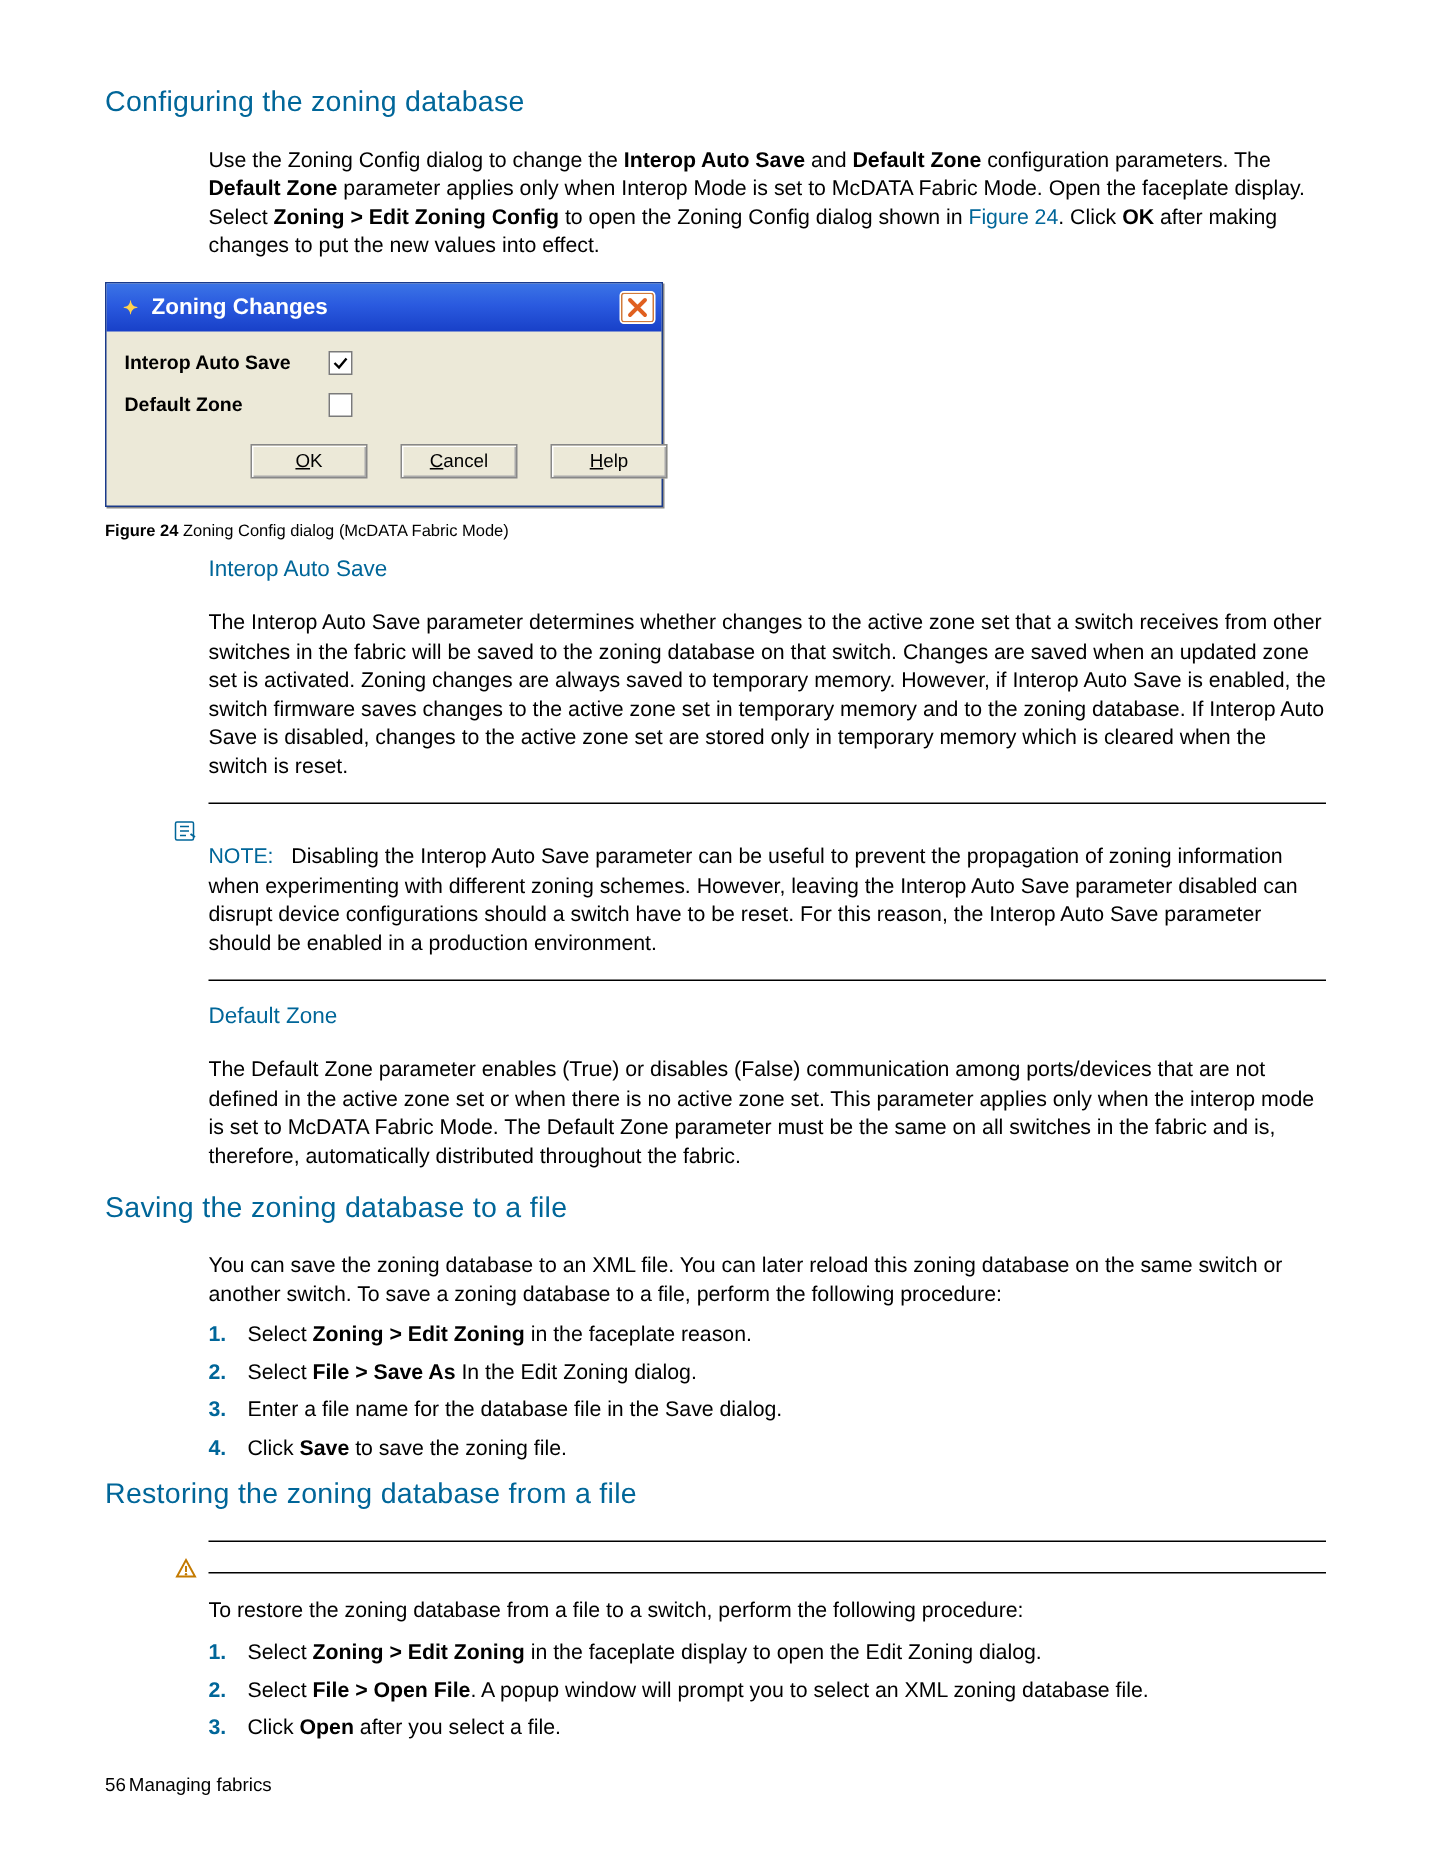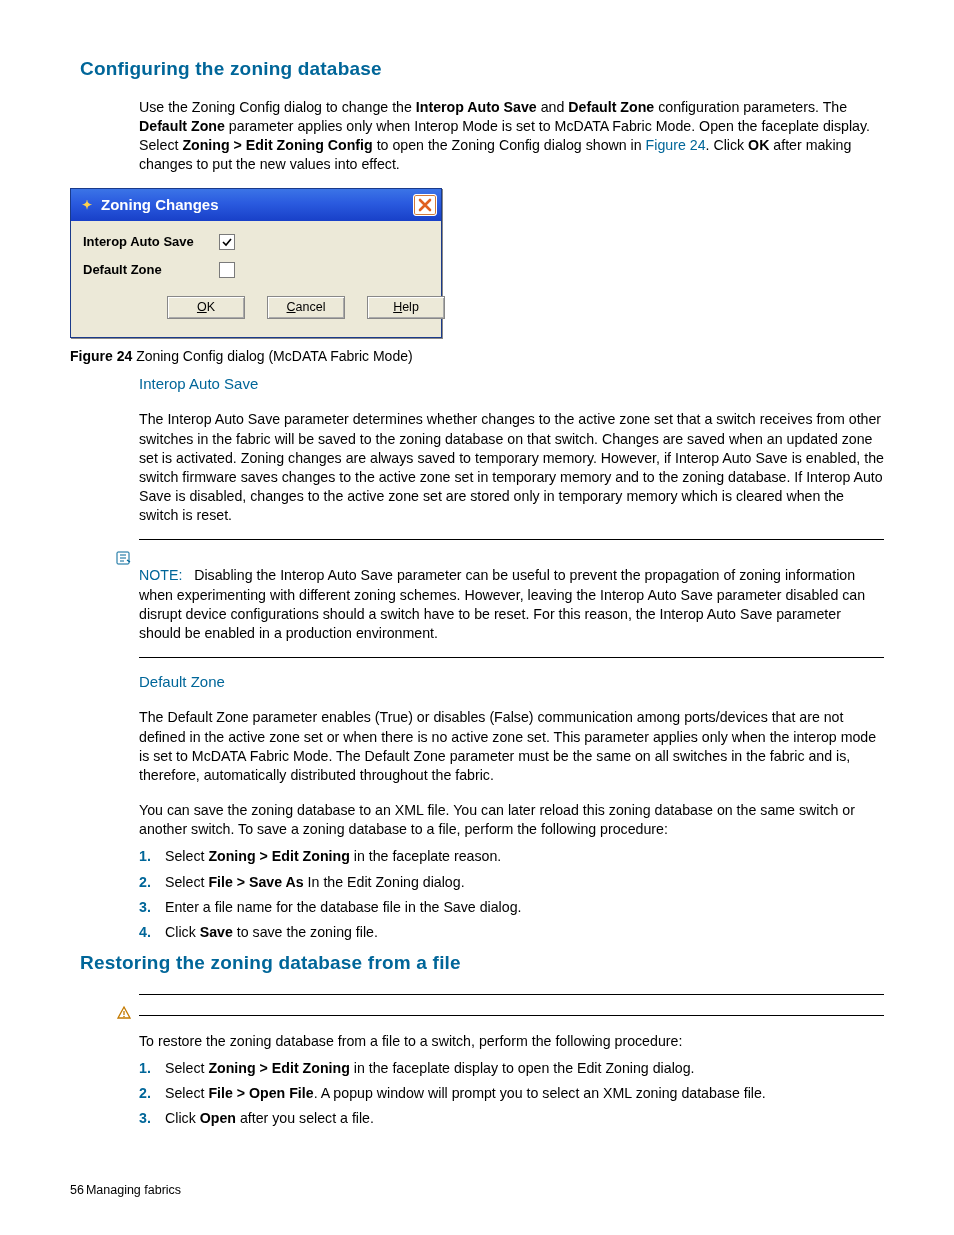--- a/index.html
+++ b/index.html
@@ -15,22 +15,22 @@
   .page {
     width: 954px;
     height: 1235px;
     position: relative;
     box-sizing: border-box;
     padding: 56px 70px 0 70px;
   }
   .h2 {
     color: #006699;
     font-size: 19px;
-    font-weight: 700;
-    margin: 0 0 10px 10px;
+    font-weight: 400;
+    margin: 0 0 10px 0;
     letter-spacing: 0.2px;
   }
   .h3 {
     color: #006699;
     font-size: 15px;
     font-weight: 400;
     margin: 8px 0 6px 0;
   }
   .body-indent {
     margin-left: 69px;
@@ -113,21 +113,21 @@
     border: 1px solid #888;
     box-shadow: inset 1px 1px 0 #fff, inset -1px -1px 0 #aaa;
     font-family: Tahoma, Arial, sans-serif;
     font-size: 12.5px;
     padding: 2px 14px;
     min-width: 48px;
     text-align: center;
   }
   .winbtn .ul { text-decoration: underline; }
   .fig-caption {
-    font-size: 14px;
+    font-size: 11px;
     margin-top: 9px;
   }
   .admon {
     border-top: 1px solid #000;
     border-bottom: 1px solid #000;
     margin: 14px 0 14px 0;
     padding: 10px 0 10px 0;
     position: relative;
   }
   .admon-icon {
@@ -239,20 +239,21 @@
         <span class="note-label">NOTE:</span>&nbsp;&nbsp;&nbsp;<span>Disabling the Interop Auto Save parameter can be useful to prevent the propagation of zoning information when experimenting with different zoning schemes. However, leaving the Interop Auto Save parameter disabled can disrupt device configurations should a switch have to be reset. For this reason, the Interop Auto Save parameter should be enabled in a production environment.</span>
       </p>
     </div>
   </div>
 
   <div class="body-indent">
     <div class="h3">Default Zone</div>
     <p>The Default Zone parameter enables (True) or disables (False) communication among ports/devices that are not defined in the active zone set or when there is no active zone set. This parameter applies only when the interop mode is set to McDATA Fabric Mode. The Default Zone parameter must be the same on all switches in the fabric and is, therefore, automatically distributed throughout the fabric.</p>
   </div>
 
+  <div class="h2" style="margin-top:12px;">Saving the zoning database to a file</div>
   <div class="body-indent">
     <p>You can save the zoning database to an XML file. You can later reload this zoning database on the same switch or another switch. To save a zoning database to a file, perform the following procedure:</p>
     <ol class="numlist">
       <li><span class="num">1.</span><span>Select </span><span class="bold">Zoning &gt; Edit Zoning</span><span> in the faceplate reason.</span></li>
       <li><span class="num">2.</span><span>Select </span><span class="bold">File &gt; Save As</span><span> In the Edit Zoning dialog.</span></li>
       <li><span class="num">3.</span><span>Enter a file name for the database file in the Save dialog.</span></li>
       <li><span class="num">4.</span><span>Click </span><span class="bold">Save</span><span> to save the zoning file.</span></li>
     </ol>
   </div>
 

